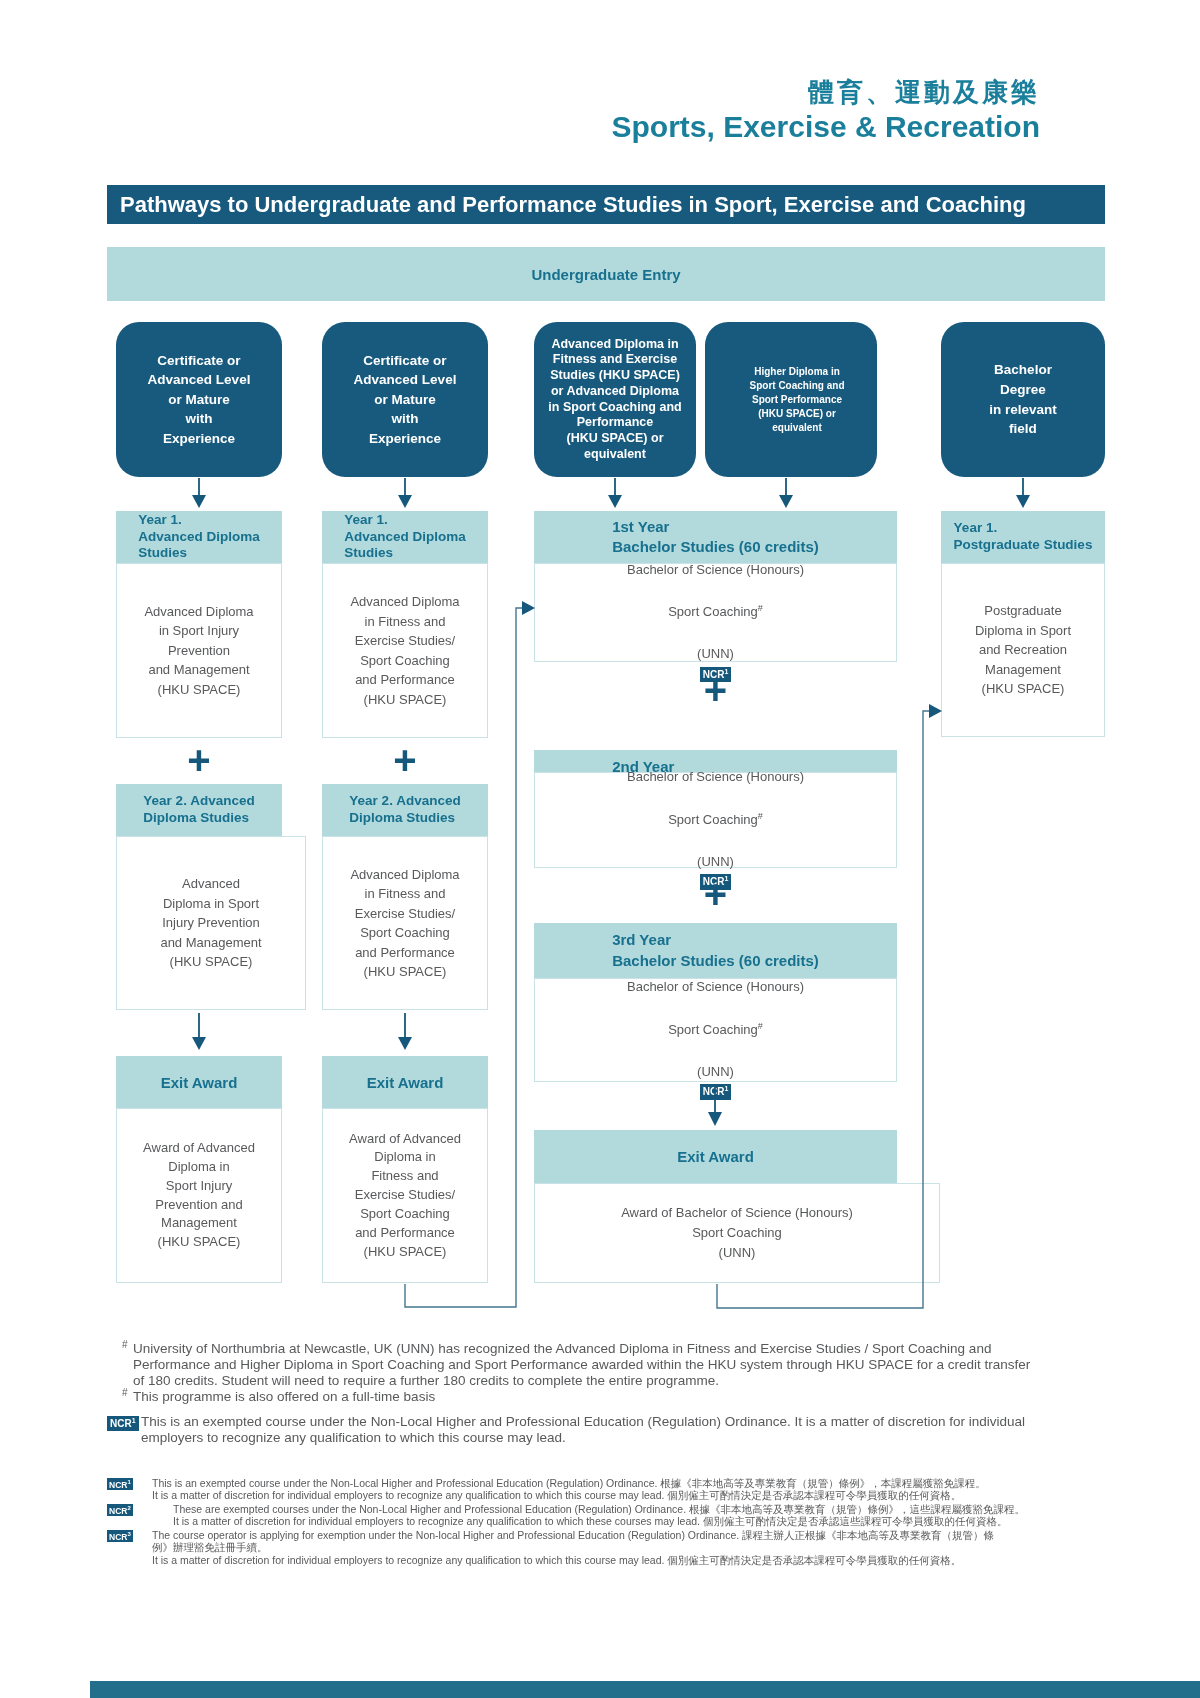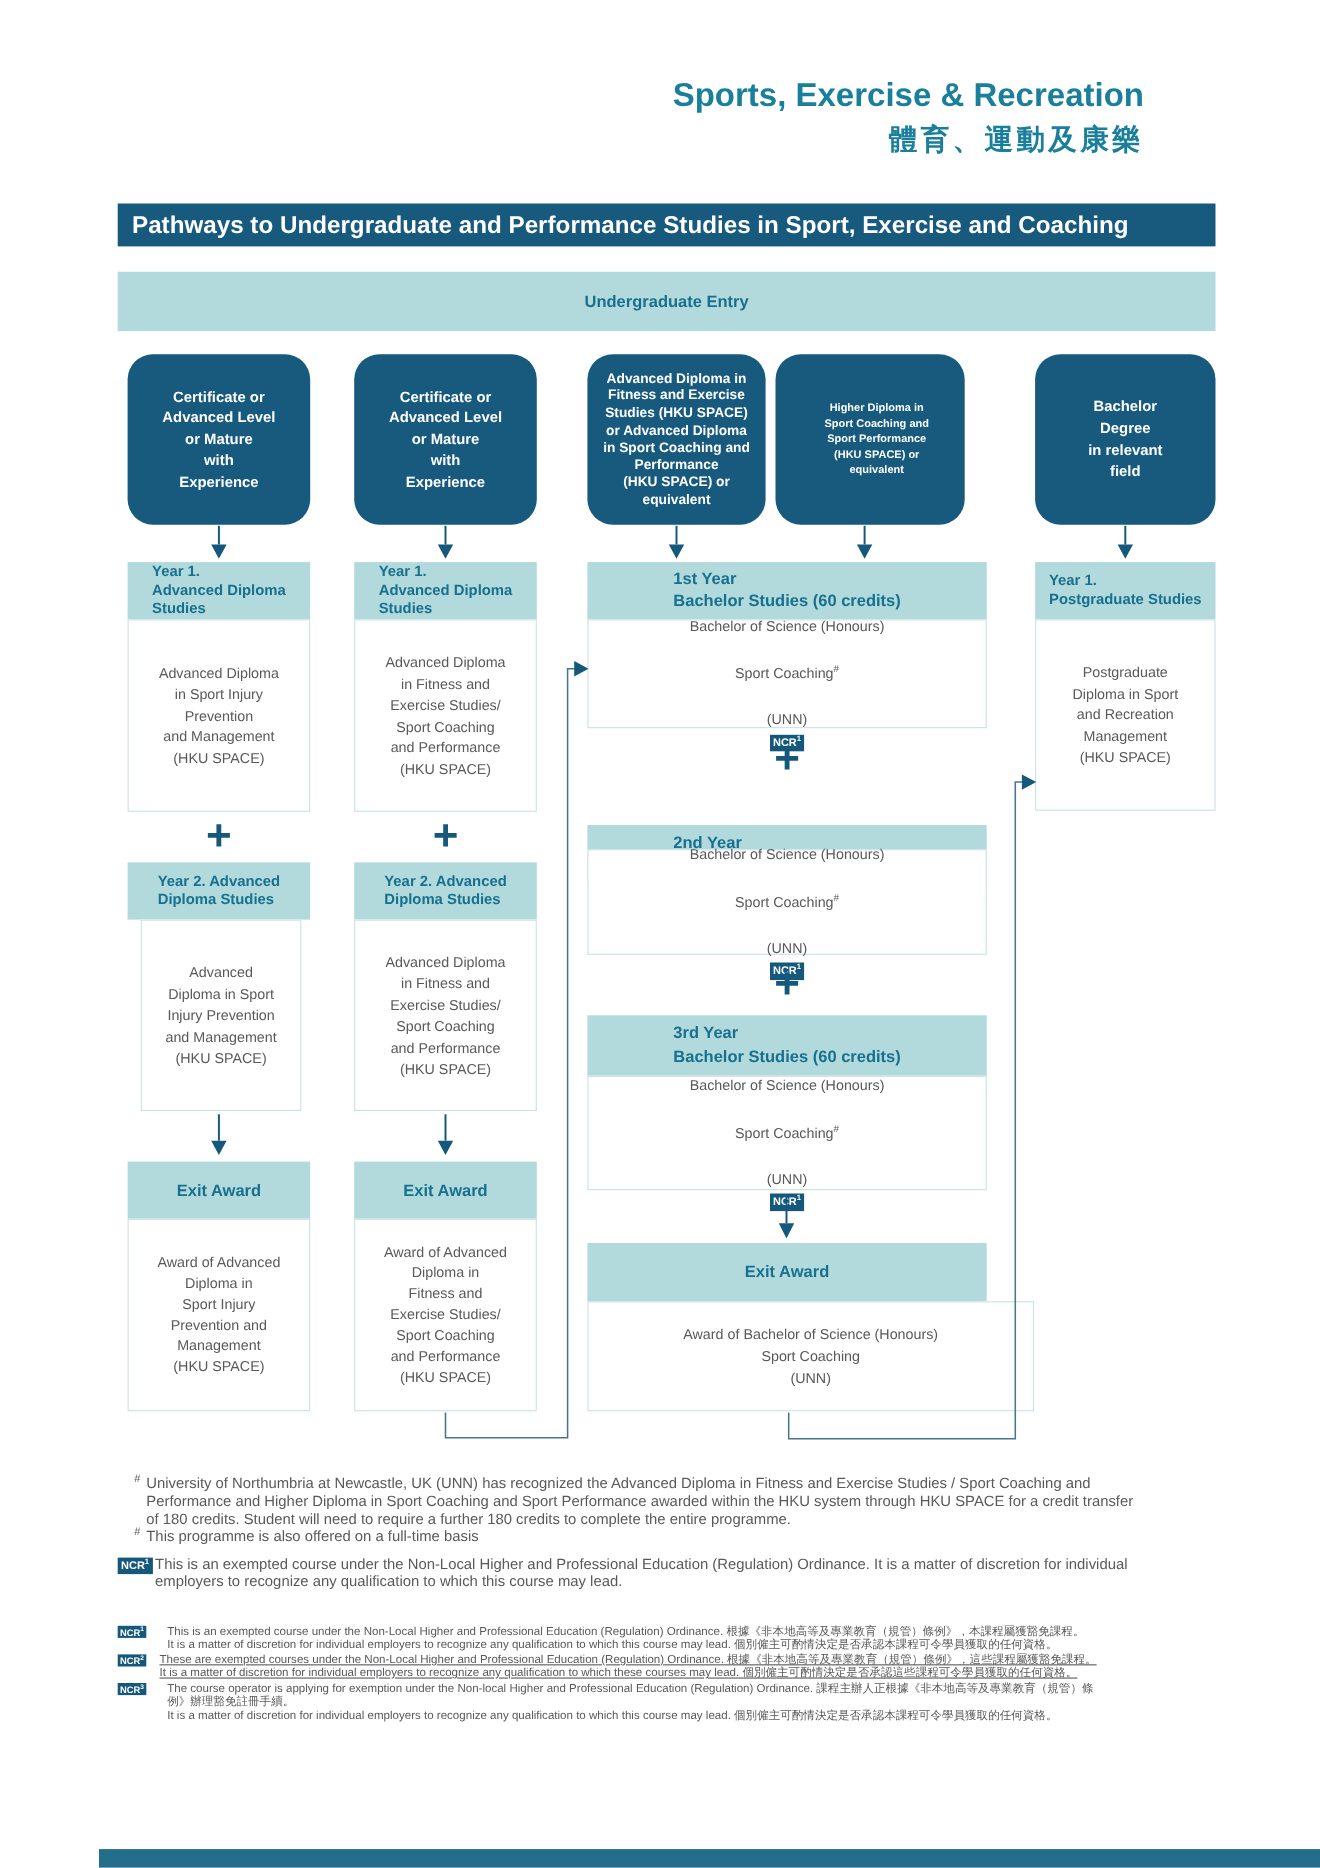--- a/index.html
+++ b/index.html
@@ -20,22 +20,22 @@
   .ncr-sm sup{font-size:6px;line-height:1;}
   .fn{position:absolute;color:#58595B;font-size:13.5px;line-height:1.2;}
   .fnmark{position:absolute;left:-11px;top:-2px;font-size:10px;color:#58595B;}
   .legal-line{color:#58595B;font-size:10.5px;line-height:1.18;}
   .midtxt{color:#58595B;font-size:13px;line-height:1.6;text-align:center;}
 </style>
 </head>
 <body>
 
 <div class="abs" style="right:160px;top:70px;text-align:right;">
+  <div style="font-size:26px;font-weight:bold;color:#1A7F9B;letter-spacing:3px;margin-top:5px;">體育、運動及康樂</div>
   <div style="font-size:30px;font-weight:bold;color:#1A7F9B;">Sports, Exercise &amp; Recreation</div>
-  <div style="font-size:26px;font-weight:bold;color:#1A7F9B;letter-spacing:3px;margin-top:5px;">體育、運動及康樂</div>
 </div>
 
 <div class="abs" style="left:107px;top:185px;width:998px;height:39px;background:#175A7E;display:flex;align-items:center;padding-left:13px;color:#fff;font-weight:bold;font-size:22px;">Pathways to Undergraduate and Performance Studies in Sport, Exercise and Coaching</div>
 
 <div class="abs lt" style="left:107px;top:247px;width:998px;height:54px;font-size:15px;">Undergraduate Entry</div>
 
 <div class="abs dark" style="left:116px;top:322px;width:166px;height:155px;font-size:13.5px;line-height:1.45;">Certificate or
 Advanced Level
 or Mature
 with
@@ -67,21 +67,21 @@
 Advanced Diploma
 Studies</div>
 <div class="abs wbox" style="left:116px;top:563px;width:166px;height:175px;">Advanced Diploma
 in Sport Injury
 Prevention
 and Management
 (HKU SPACE)</div>
 <div class="abs plus" style="left:116px;top:740px;width:166px;">+</div>
 <div class="abs lt" style="left:116px;top:784px;width:166px;height:52px;font-size:13.5px;line-height:1.25;">Year 2. Advanced
 Diploma Studies</div>
-<div class="abs wbox" style="left:128px;top:836px;width:146px;height:174px;">Advanced
+<div class="abs wbox" style="left:116px;top:836px;width:190px;height:174px;">Advanced
 Diploma in Sport
 Injury Prevention
 and Management
 (HKU SPACE)</div>
 <div class="abs lt" style="left:116px;top:1056px;width:166px;height:52px;font-size:15px;">Exit Award</div>
 <div class="abs wbox" style="left:116px;top:1108px;width:166px;height:175px;line-height:1.45;">Award of Advanced
 Diploma in
 Sport Injury
 Prevention and
 Management
@@ -206,21 +206,21 @@
 
 <div class="abs" style="left:107px;top:1477px;">
   <span class="ncr-sm abs" style="left:0;top:1px;"><span>NCR</span><sup>1</sup></span>
   <div class="legal-line" style="margin-left:45px;width:860px;">
     <div>This is an exempted course under the Non-Local Higher and Professional Education (Regulation) Ordinance. 根據《非本地高等及專業教育（規管）條例》，本課程屬獲豁免課程。</div>
     <div>It is a matter of discretion for individual employers to recognize any qualification to which this course may lead. 個別僱主可酌情決定是否承認本課程可令學員獲取的任何資格。</div>
   </div>
 </div>
 <div class="abs" style="left:107px;top:1503px;">
   <span class="ncr-sm abs" style="left:0;top:1px;"><span>NCR</span><sup>2</sup></span>
-  <div class="legal-line" style="margin-left:38px;width:860px;text-decoration:underline;">
+  <div class="legal-line" style="margin-left:66px;width:860px;">
     <div>These are exempted courses under the Non-Local Higher and Professional Education (Regulation) Ordinance. 根據《非本地高等及專業教育（規管）條例》，這些課程屬獲豁免課程。</div>
     <div>It is a matter of discretion for individual employers to recognize any qualification to which these courses may lead. 個別僱主可酌情決定是否承認這些課程可令學員獲取的任何資格。</div>
   </div>
 </div>
 <div class="abs" style="left:107px;top:1529px;">
   <span class="ncr-sm abs" style="left:0;top:1px;"><span>NCR</span><sup>3</sup></span>
   <div class="legal-line" style="margin-left:45px;width:860px;">
     <div>The course operator is applying for exemption under the Non-local Higher and Professional Education (Regulation) Ordinance. 課程主辦人正根據《非本地高等及專業教育（規管）條例》辦理豁免註冊手續。</div>
     <div>It is a matter of discretion for individual employers to recognize any qualification to which this course may lead. 個別僱主可酌情決定是否承認本課程可令學員獲取的任何資格。</div>
   </div>

